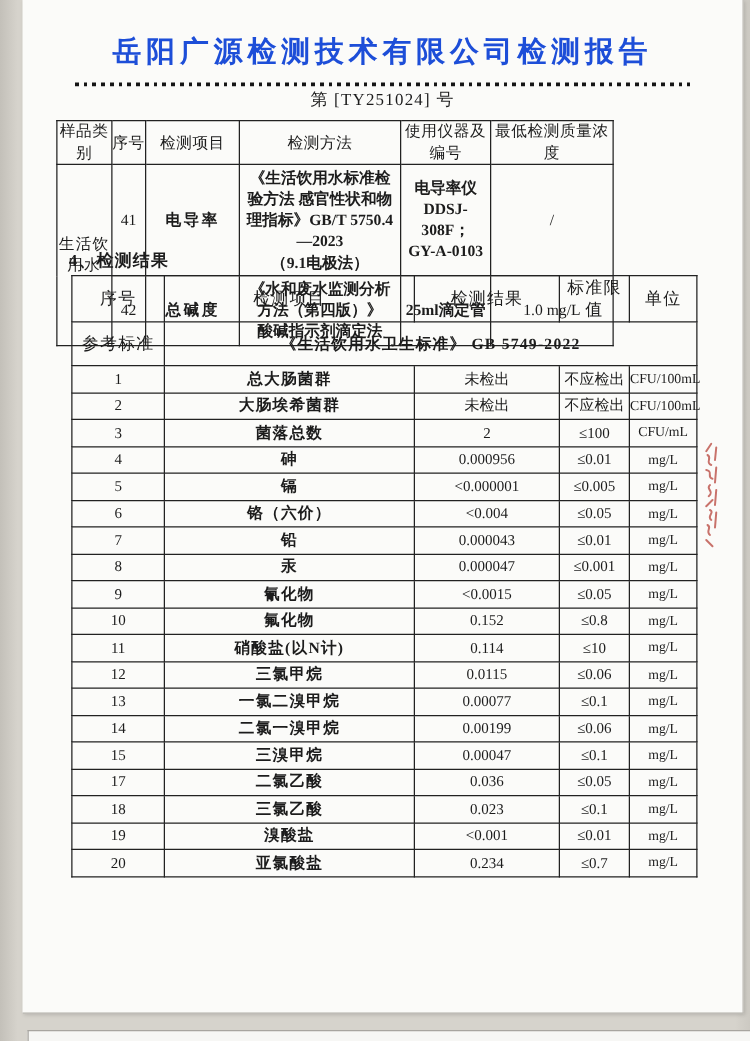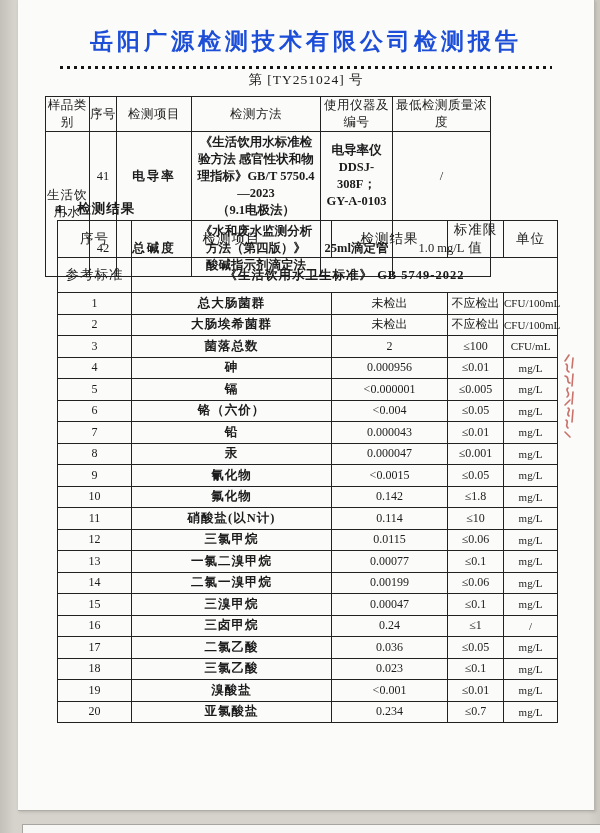--- a/index.html
+++ b/index.html
@@ -250,22 +250,22 @@
           <tr>
             <td>9</td>
             <td>氰化物</td>
             <td>&lt;0.0015</td>
             <td>≤0.05</td>
             <td>mg/L</td>
           </tr>
           <tr>
             <td>10</td>
             <td>氟化物</td>
-            <td>0.142</td>
-            <td>≤1.8</td>
+            <td>0.152</td>
+            <td>≤0.8</td>
             <td>mg/L</td>
           </tr>
           <tr>
             <td>11</td>
             <td>硝酸盐(以N计)</td>
             <td>0.114</td>
             <td>≤10</td>
             <td>mg/L</td>
           </tr>
           <tr>
@@ -288,27 +288,20 @@
             <td>0.00199</td>
             <td>≤0.06</td>
             <td>mg/L</td>
           </tr>
           <tr>
             <td>15</td>
             <td>三溴甲烷</td>
             <td>0.00047</td>
             <td>≤0.1</td>
             <td>mg/L</td>
-          </tr>
-          <tr>
-            <td>16</td>
-            <td>三卤甲烷</td>
-            <td>0.24</td>
-            <td>≤1</td>
-            <td>/</td>
           </tr>
           <tr>
             <td>17</td>
             <td>二氯乙酸</td>
             <td>0.036</td>
             <td>≤0.05</td>
             <td>mg/L</td>
           </tr>
           <tr>
             <td>18</td>

